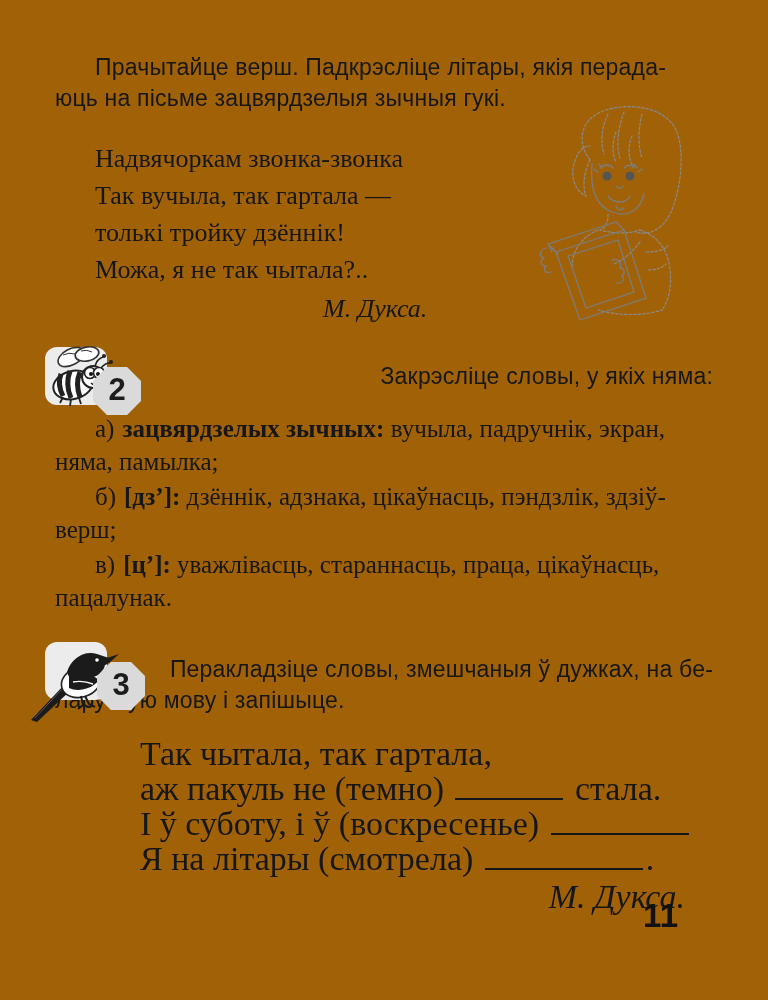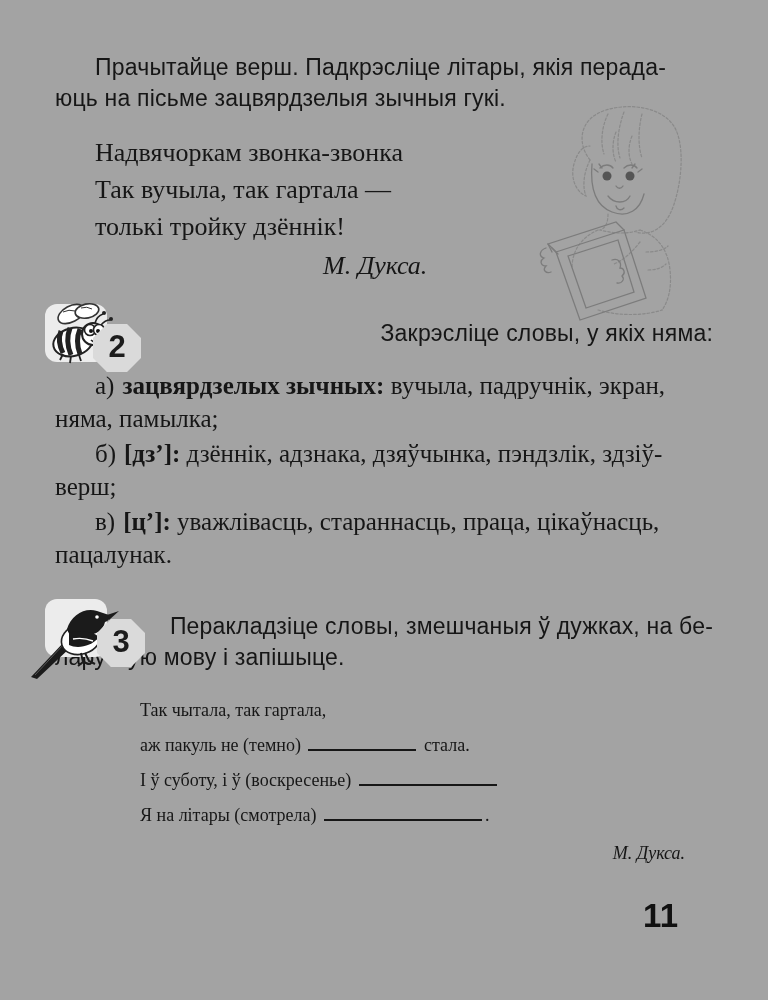--- a/index.html
+++ b/index.html
@@ -1,34 +1,34 @@
 <!DOCTYPE html>
 <html><head>
 <meta charset="utf-8">
 <style>
   * { margin: 0; padding: 0; box-sizing: border-box; }
   html, body { width: 768px; height: 1000px; background: #ffffff; overflow: hidden; }
   .page {
     position: relative;
     width: 768px; height: 1000px;
-    background: #a3a3a3;
+    background: #a16207;
     color: #161616;
     padding: 52px 55px 0 55px;
   }
   
   .sans  { font-family: "Liberation Sans", sans-serif; font-size: 23px; line-height: 31px; letter-spacing: 0.2px; }
   .serif { font-family: "Liberation Serif", serif; font-size: 25px; line-height: 33px; }
   .indent1 { text-indent: 40px; }
   b { font-weight: bold; }
 
   
   .intro { }
 
   
-  .poem { margin-top: 20px; margin-left: 40px; font-size: 26px; line-height: 37px; }
+  .poem { margin-top: 26px; margin-left: 40px; font-size: 26px; line-height: 37px; }
   .poem-author { font-style: italic; font-size: 26px; margin-left: 228px; margin-top: 2px; }
 
   
   .girl-illo { position: absolute; top: 102px; left: 528px; width: 180px; height: 222px; }
 
   
   .task { position: relative; margin-top: 34px; }
   .task-text { text-indent: 92px; text-align: right; }
   .icon-cluster { position: absolute; left: -10px; top: -14px; width: 110px; height: 78px; }
   .icon-tile {
@@ -47,21 +47,21 @@
     font-weight: bold; font-size: 31px; color: #1c1c1c;
   }
   .badge-inner { transform: translateY(-1px); }
 
   
   .items { margin-top: 20px; }
   .item { margin-top: 2px; }
   .item .lbl { margin-right: 8px; }
 
   
-  .exercise { margin-top: 20px; margin-left: 85px; font-size: 18px; line-height: 35px; }
+  .exercise { margin-top: 20px; margin-left: 85px; font-size: 34px; line-height: 35px; }
   .blank { display: inline-block; border-bottom: 2px solid #161616; height: 14px; margin: 0 3px; }
   .blank.w1 { width: 108px; }
   .blank.w2 { width: 138px; }
   .blank.w3 { width: 158px; }
   .exercise-author { font-style: italic; text-align: right; padding-right: 28px; margin-top: 3px; }
 
   
   .page-number {
     position: absolute; right: 90px; top: 897px;
     font-family: "Liberation Sans", sans-serif;
@@ -116,20 +116,21 @@
       <path class="sketch-solid" d="M18 146 c-6 2 -8 8 -2 10 c-5 3 -3 8 2 8 c-4 4 0 8 5 6"></path>
 
       <path class="sketch-solid" d="M84 158 c6 -2 10 2 8 8 c4 0 6 5 2 8 c3 3 0 8 -5 7"></path>
     </svg>
   </div>
 
   <div class="serif poem">
     <div>Надвячоркам звонка-звонка</div>
     <div>Так вучыла, так гартала —</div>
     <div>толькі тройку дзённік!</div>
+    <div>Можа, я не так чытала?..</div>
     <div class="poem-author">М. Дукса.</div>
   </div>
 
   <div class="task">
     <div class="icon-cluster">
       <div class="icon-tile"></div>
       <div class="icon-art">
         <svg width="74" height="70" viewBox="0 0 74 70">
 
           <ellipse cx="28" cy="16" rx="14" ry="8" transform="rotate(-28 28 16)" fill="#fff" stroke="#333" stroke-width="1.6"></ellipse>
@@ -158,21 +159,21 @@
       </div>
     </div>
     <div class="sans task-text">Закрэсліце словы, у якіх няма:</div>
 
     <div class="serif items">
       <p class="item indent1">
         <span class="lbl">а)</span><b>зацвярдзелых зычных:</b><span> вучыла, падручнік, экран,</span><br>
         <span>няма, памылка;</span>
       </p>
       <p class="item indent1">
-        <span class="lbl">б)</span><b>[дз’]:</b><span> дзённік, адзнака, дзяўчынка, пэндзлік, здзіў-</span><br>
+        <span class="lbl">б)</span><b>[дз’]:</b><span> дзённік, адзнака, цікаўнасць, пэндзлік, здзіў-</span><br>
         <span>верш;</span>
       </p>
       <p class="item indent1">
         <span class="lbl">в)</span><b>[ц’]:</b><span> уважлівасць, стараннасць, праца, цікаўнасць,</span><br>
         <span>пацалунак.</span>
       </p>
     </div>
   </div>
 
   <div class="task" style="margin-top:40px;">

